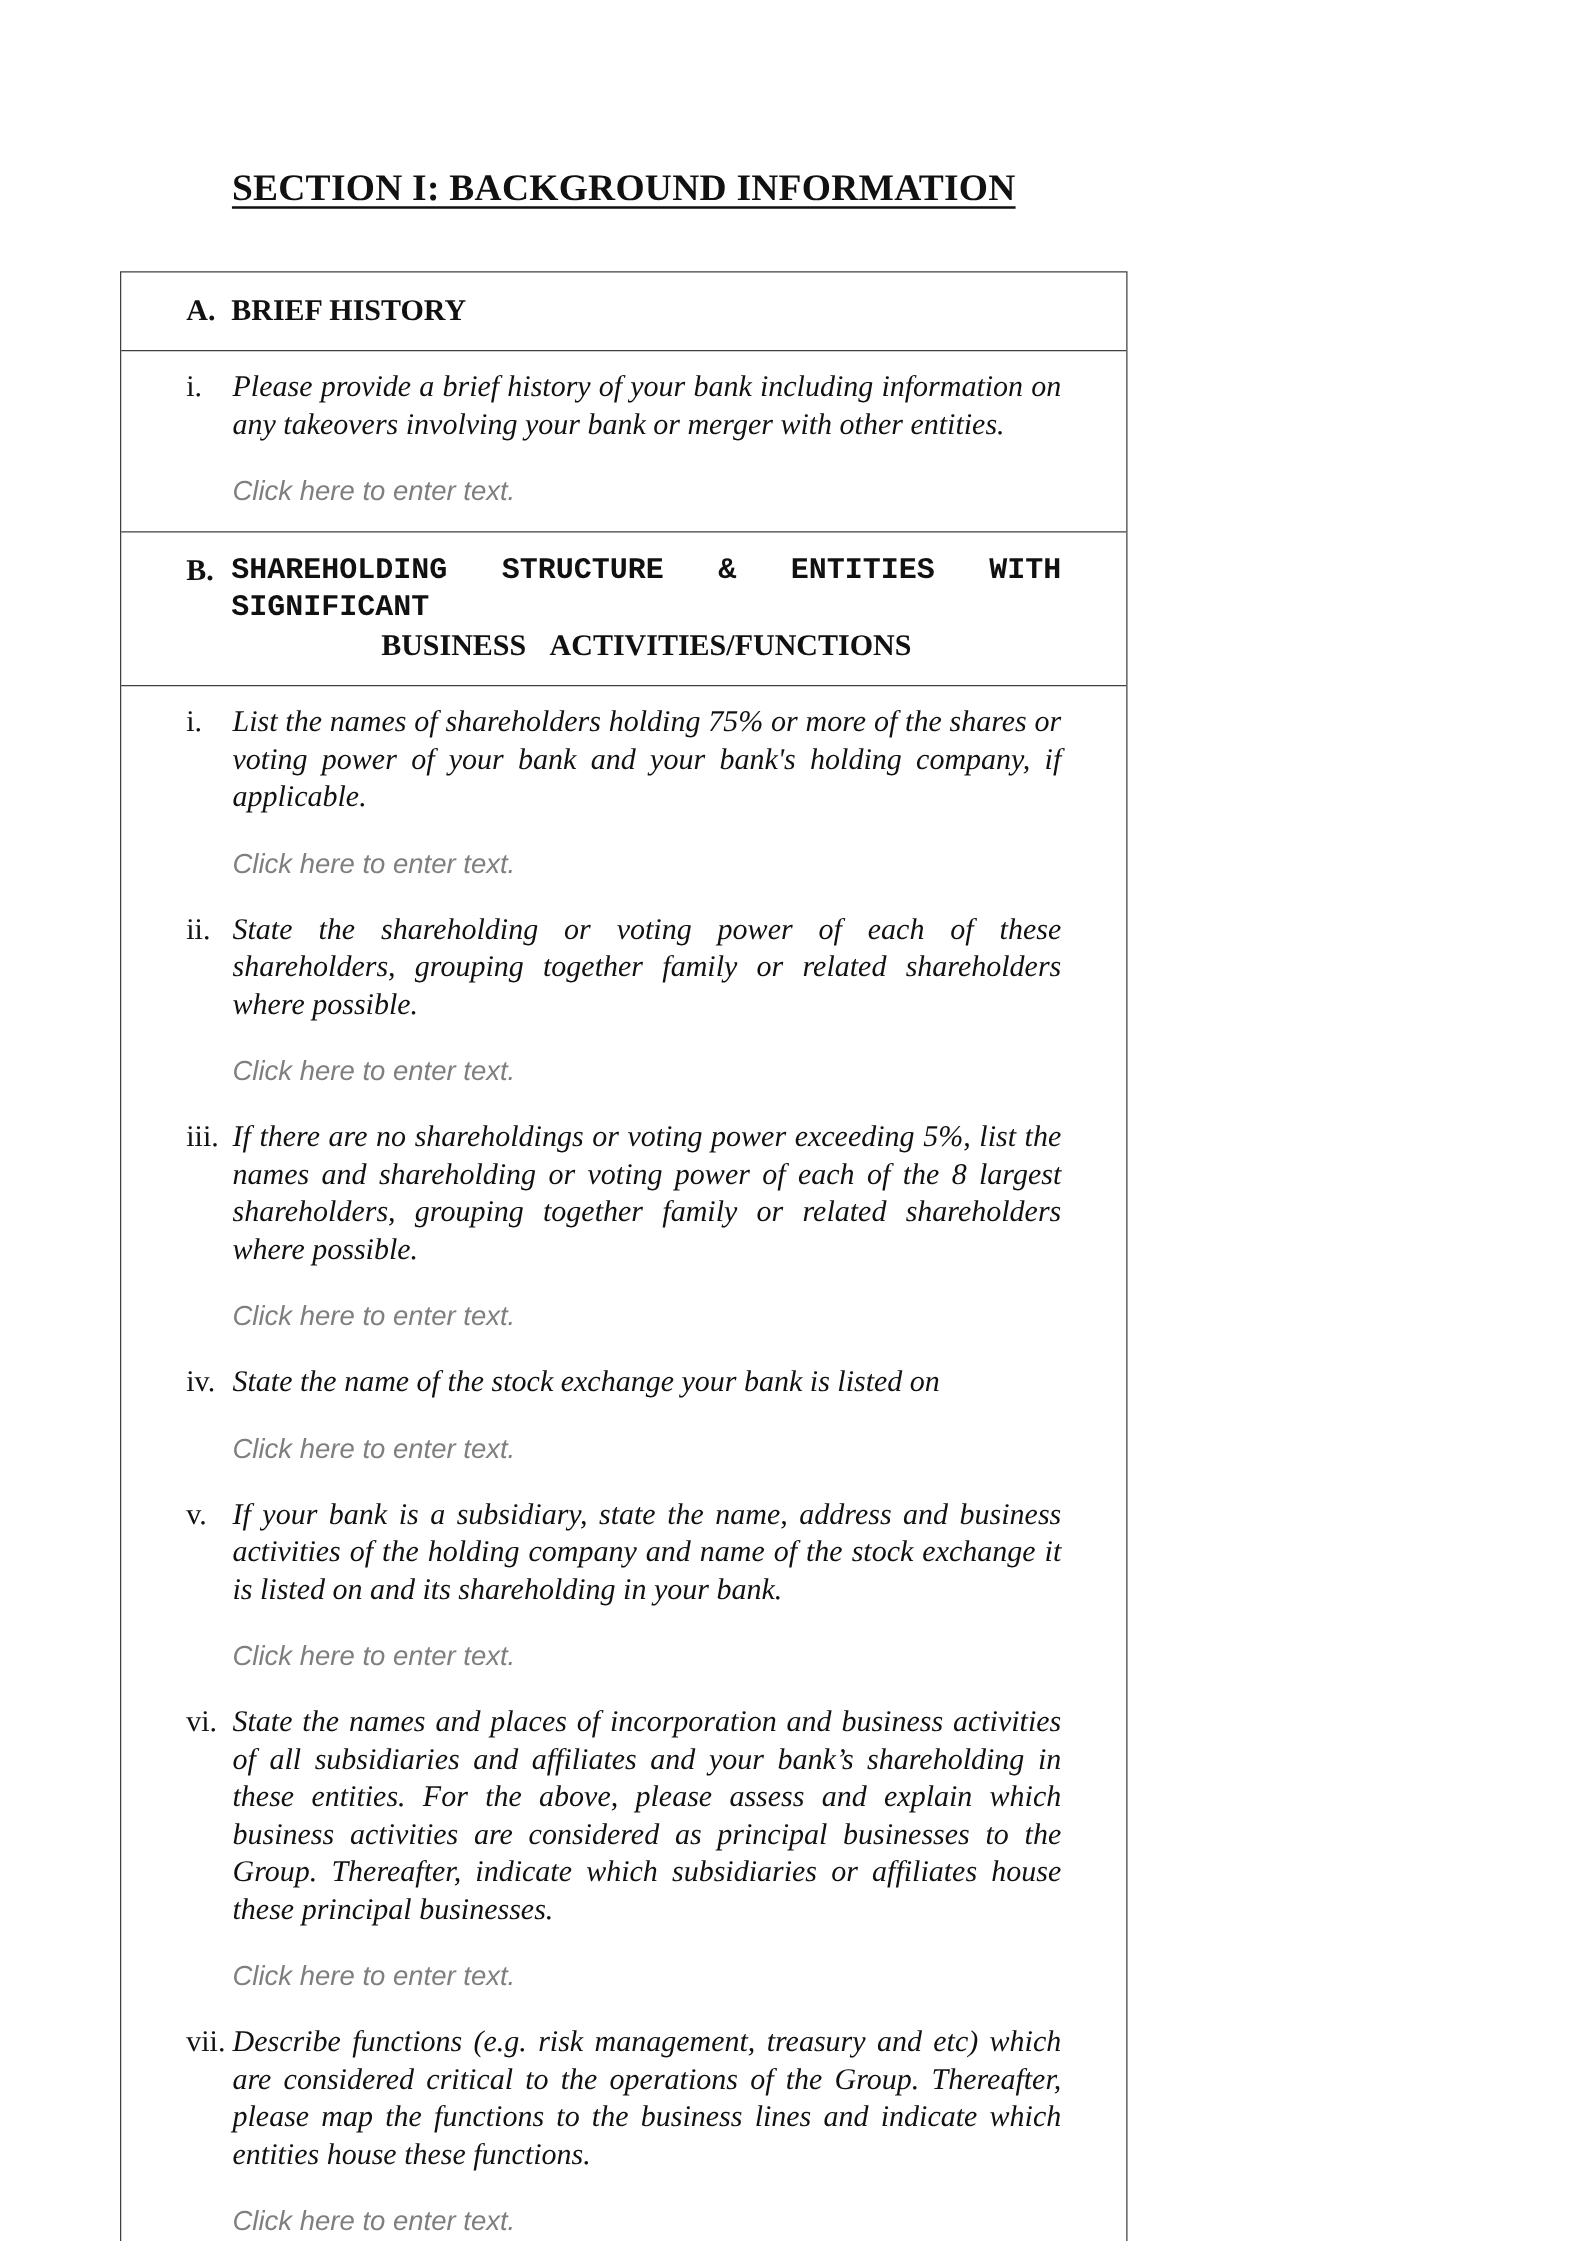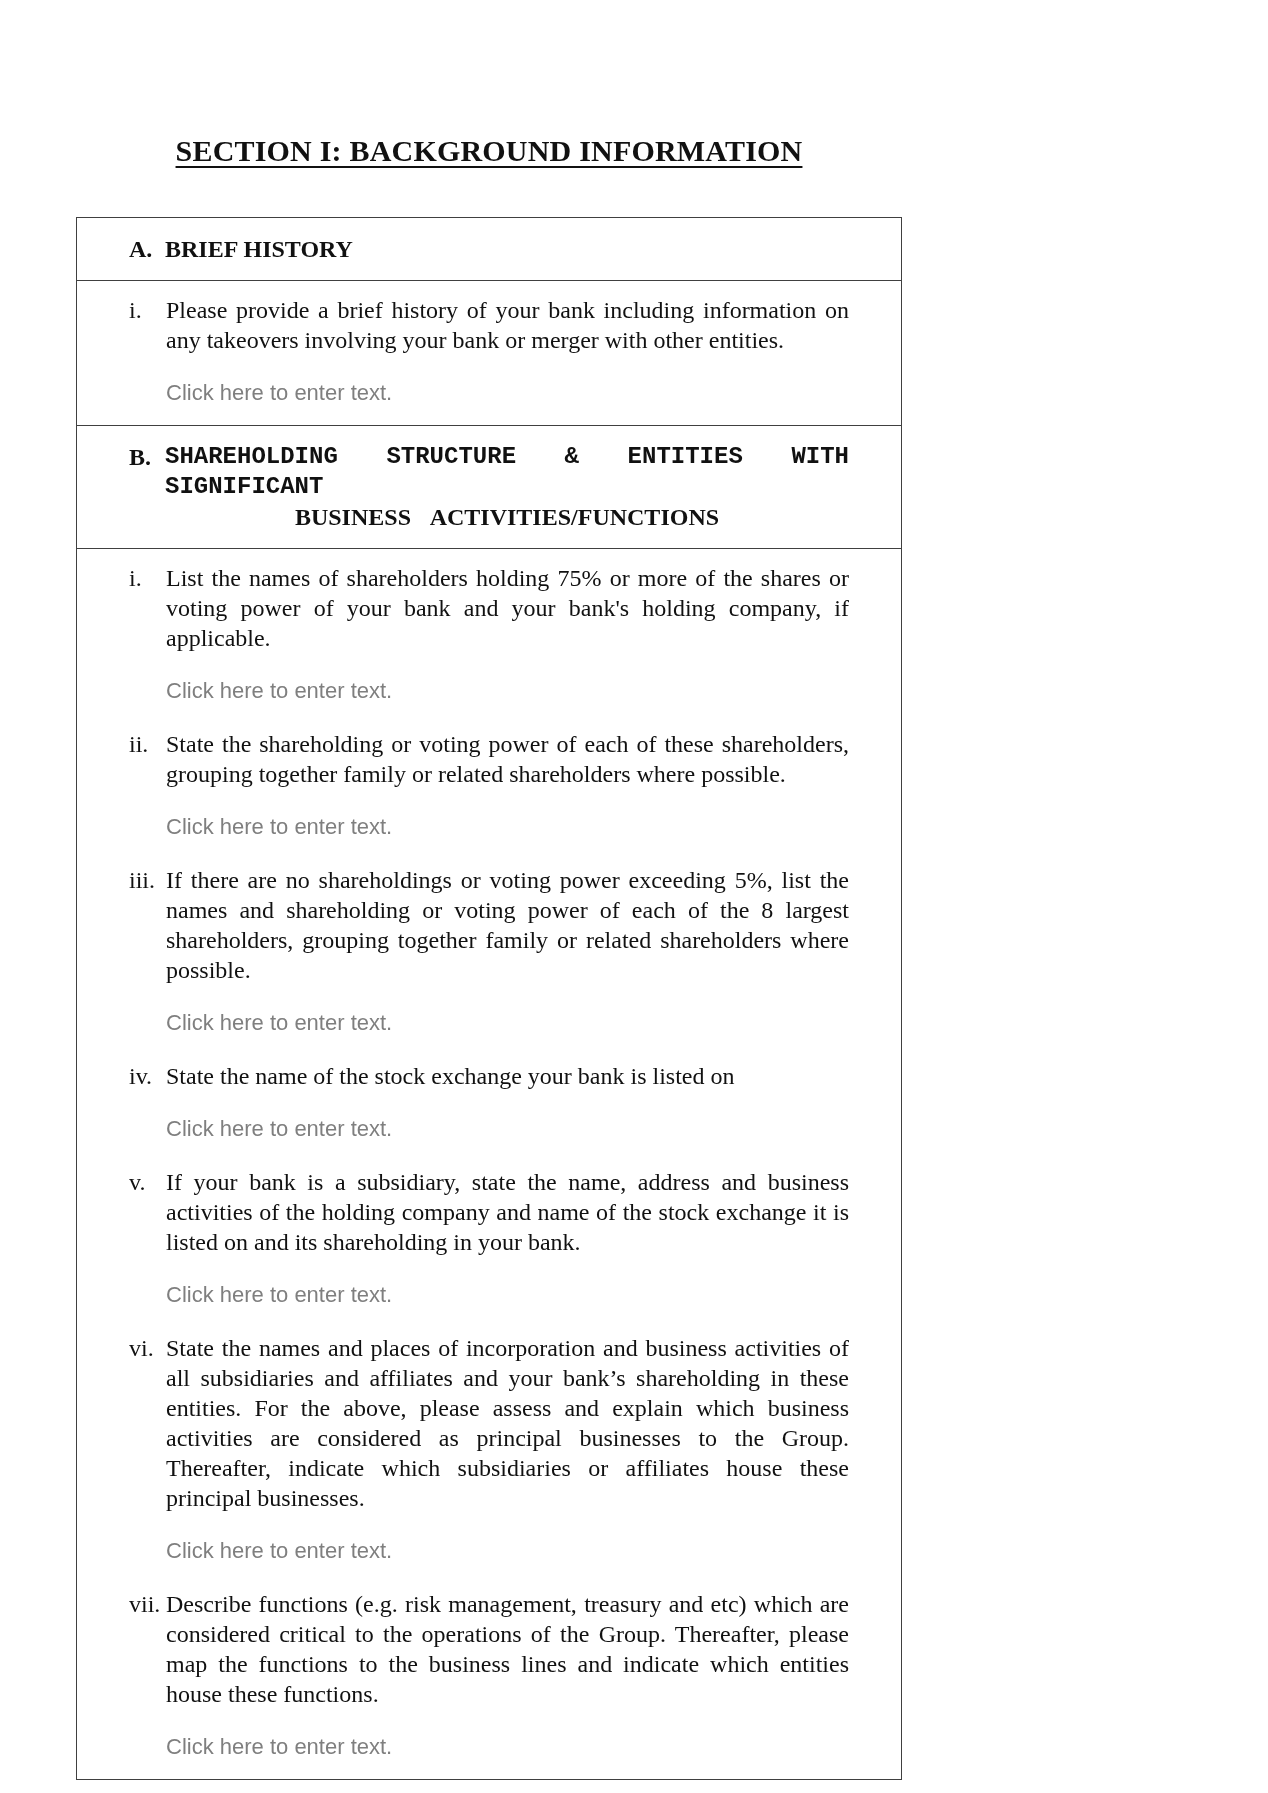--- a/index.html
+++ b/index.html
@@ -7,21 +7,21 @@
     padding: 0;
     background: #ffffff;
   }
   .page {
     position: relative;
     width: 1044px;
     height: 1793px;
     box-sizing: border-box;
     background: #ffffff;
     overflow: hidden;
-    padding: 133px 142px 0 76px;
+    padding: 133px 142px 0 96px;
     color: #111111;
     font-family: "Liberation Serif", "DejaVu Serif", serif;
   }
   .doc-title {
     margin: 0 0 48px 0;
     font-size: 30px;
     line-height: 36px;
     font-weight: bold;
     text-align: center;
     text-decoration: underline;
@@ -76,20 +76,21 @@
     display: flex;
     align-items: flex-start;
   }
   .q-num {
     flex: 0 0 37px;
     width: 37px;
   }
   .q-body {
     flex: 1 1 auto;
     min-width: 0;
+    font-style: italic;
   }
   .q-text {
     margin: 0 0 24px 0;
     text-align: justify;
   }
   .placeholder {
     margin: 16px 0 24px 0;
     font-family: "Liberation Sans", "DejaVu Sans", sans-serif;
     font-size: 22px;
     line-height: 28px;

